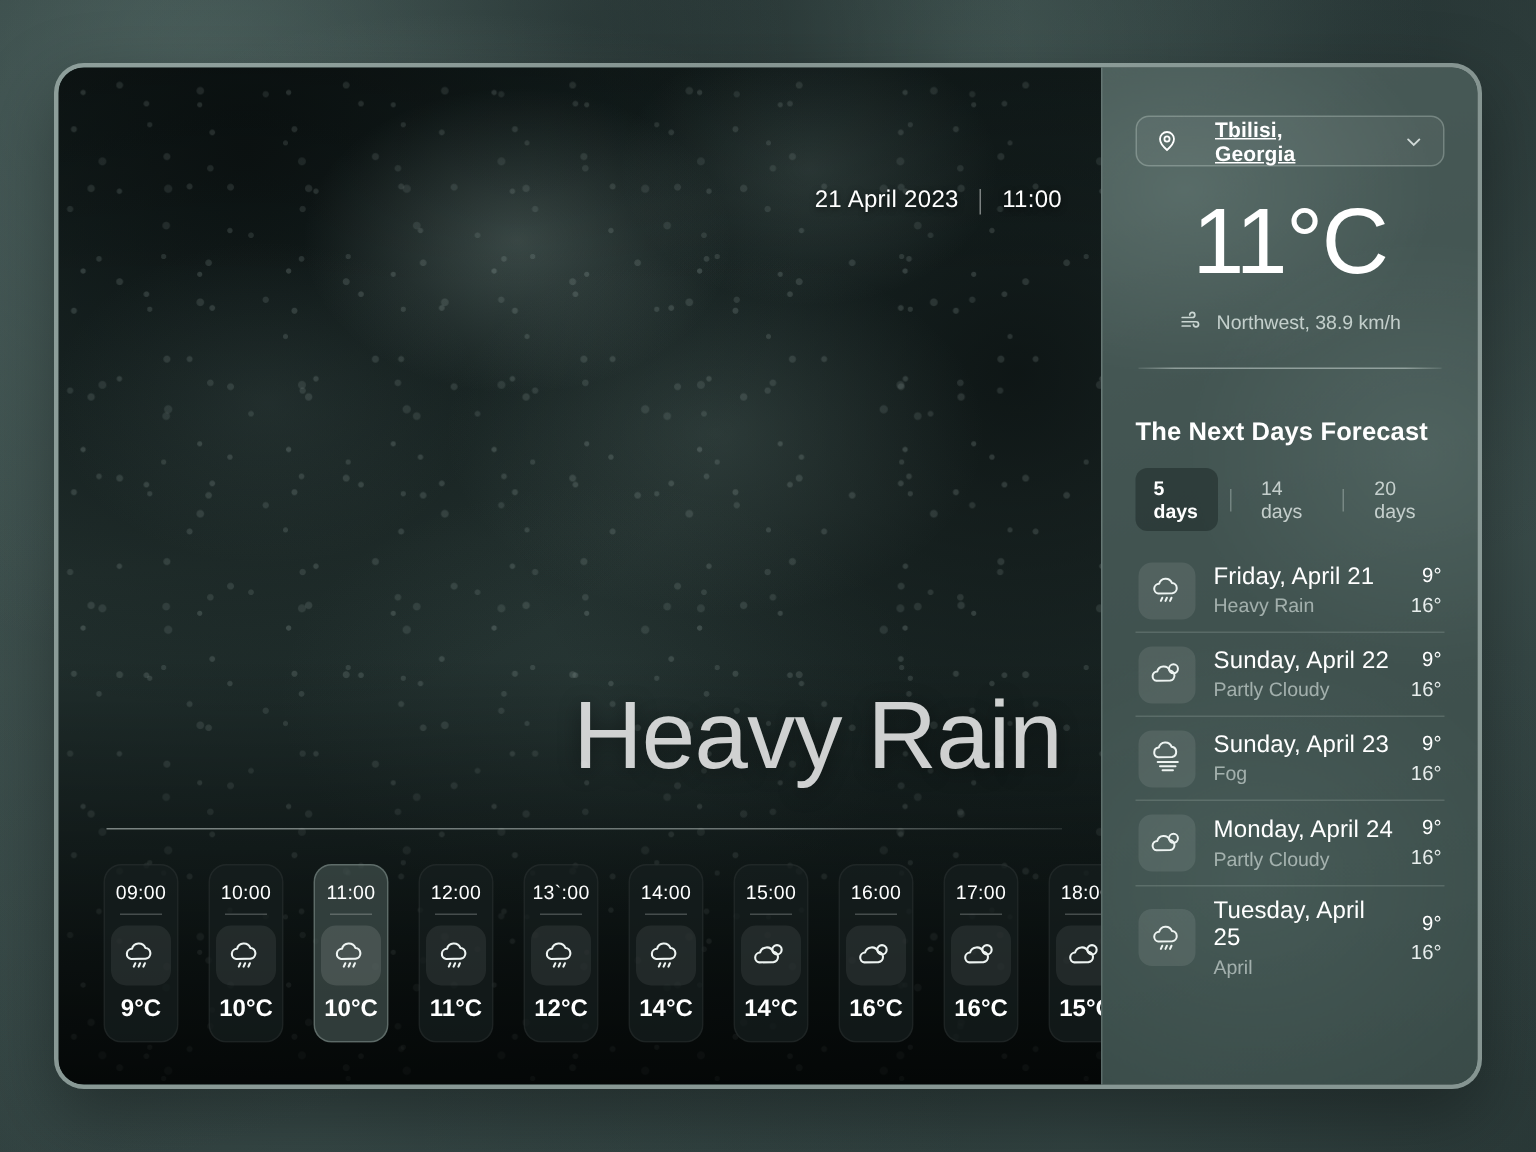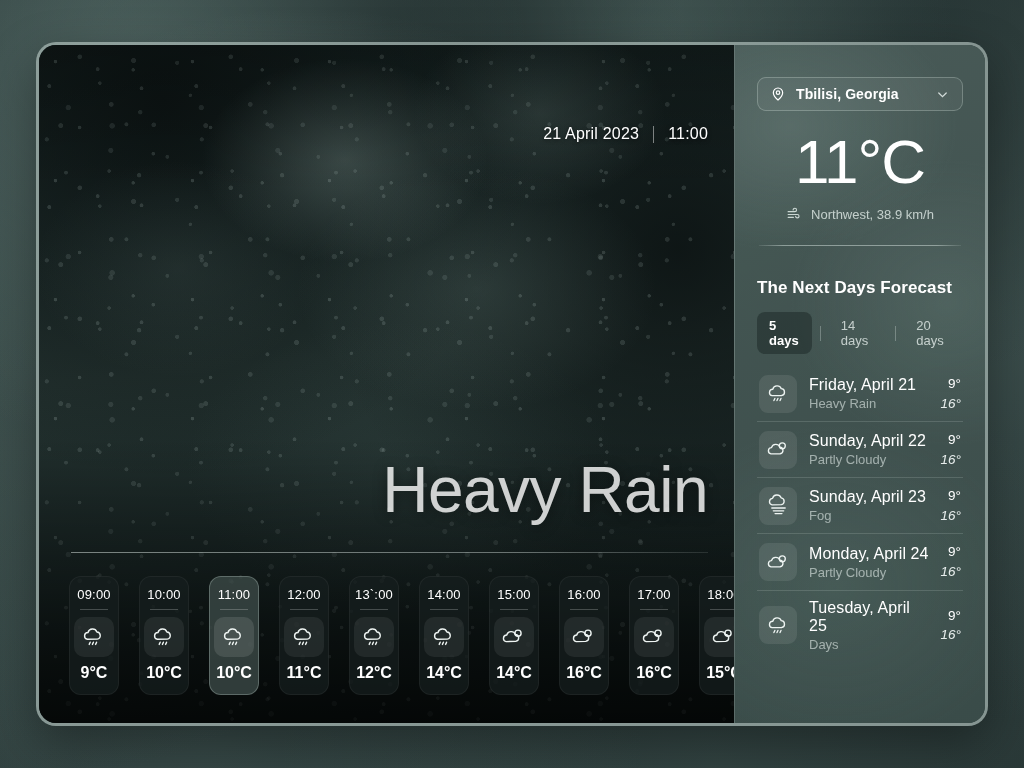--- a/index.html
+++ b/index.html
@@ -150,25 +150,26 @@
     background:
       radial-gradient(ellipse 240px 180px at 22% 12%, rgba(150,175,168,.22), transparent 70%),
       radial-gradient(ellipse 220px 200px at 85% 38%, rgba(140,166,160,.18), transparent 72%),
       radial-gradient(ellipse 260px 220px at 40% 80%, rgba(120,148,142,.16), transparent 74%),
       linear-gradient(165deg, rgba(74,92,89,.92) 0%, rgba(66,84,81,.92) 45%, rgba(58,76,73,.94) 100%);
     border-left:1px solid rgba(210,224,220,.22);
     color:#fff;
   }
 
   #location-pill{
-    display:flex; align-items:center; gap:10px;
+    display:flex; align-items:center; gap:24px;
     height:34px; padding:0 12px;
     border-radius:9px;
     border:1px solid rgba(220,232,228,.28);
     background:rgba(255,255,255,.05);
+    text-decoration:underline;
   }
   #location-pill .label{ flex:1; font-size:14px; font-weight:bold; letter-spacing:.1px; }
 
   #temp-block{ text-align:center; margin-top:18px; }
   #current-temp{ font-size:62px; font-weight:300; letter-spacing:-1px; line-height:1.05; }
   #wind-row{
     margin-top:12px; display:flex; align-items:center; justify-content:center; gap:8px;
     color:rgba(226,236,233,.80); font-size:13px;
   }
 
@@ -196,21 +197,21 @@
   .forecast-row:last-child{ border-bottom:none; }
   .fc-icon{
     width:38px; height:38px; border-radius:9px; flex:none;
     background:rgba(255,255,255,.09);
     display:flex; align-items:center; justify-content:center;
   }
   .fc-text{ flex:1; }
   .fc-day{ font-size:16px; color:#fff; letter-spacing:.1px; }
   .fc-cond{ font-size:13px; color:rgba(222,232,229,.62); margin-top:2px; }
   .fc-temps{ text-align:right; font-size:13.5px; line-height:1.45; color:#fff; }
-  .fc-temps .lo{ color:rgba(240,246,244,.95);font-style:italic; }
+  .fc-temps .lo{ color:rgba(240,246,244,.95); }
 
   svg{ display:block; }
 </style>
 </head>
 <body>
 
 <div id="backdrop"></div>
 
 <div id="app-window">
 
@@ -469,21 +470,21 @@
     <div class="fc-icon">
             <svg width="23" height="23" viewBox="0 0 24 24" fill="none" stroke="#eef4f2" stroke-width="1.4" stroke-linecap="round" stroke-linejoin="round">
     <path d="M5.4 14.3a3.4 3.4 0 0 1 .6-6.75 4.7 4.7 0 0 1 8.9-.6 3.6 3.6 0 0 1 .3 7.15z"></path>
     <path d="M8.2 17.2l-1 2.2"></path>
               <path d="M11.4 17.2l-1 2.2"></path>
               <path d="M14.6 17.2l-1 2.2"></path>
   </svg>
           </div>
     <div class="fc-text">
       <div class="fc-day">Tuesday, April 25</div>
-      <div class="fc-cond">Days</div>
+      <div class="fc-cond">April</div>
     </div>
     <div class="fc-temps">
       <div>9°</div>
       <div class="lo">16°</div>
     </div>
   </div>
       </div>
 
   </div>
 </div>

